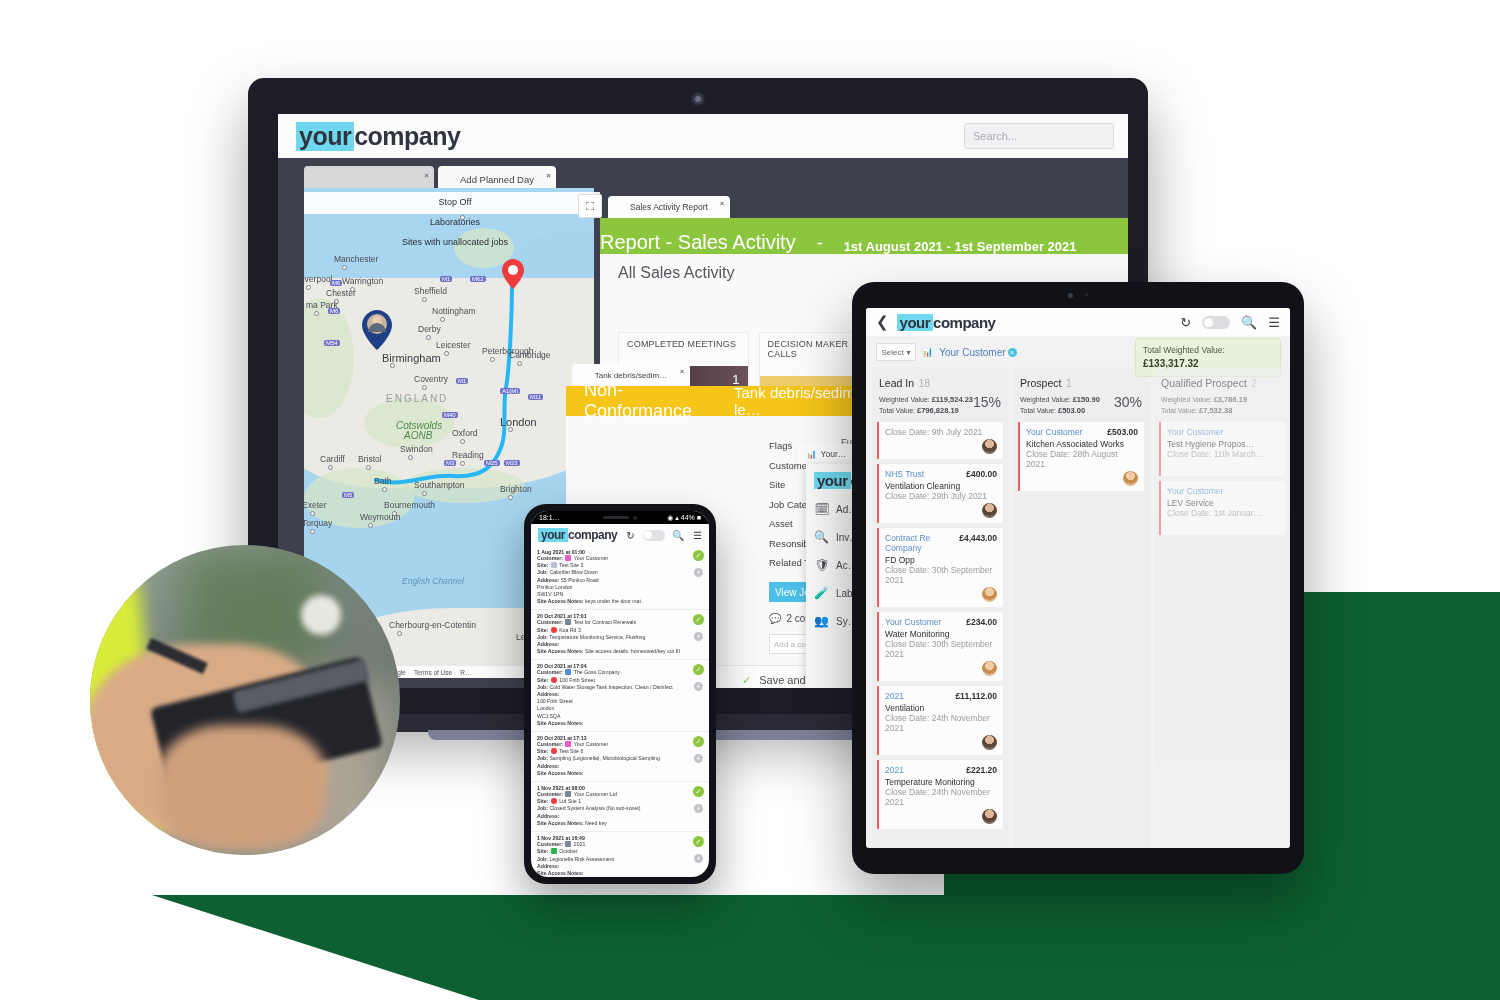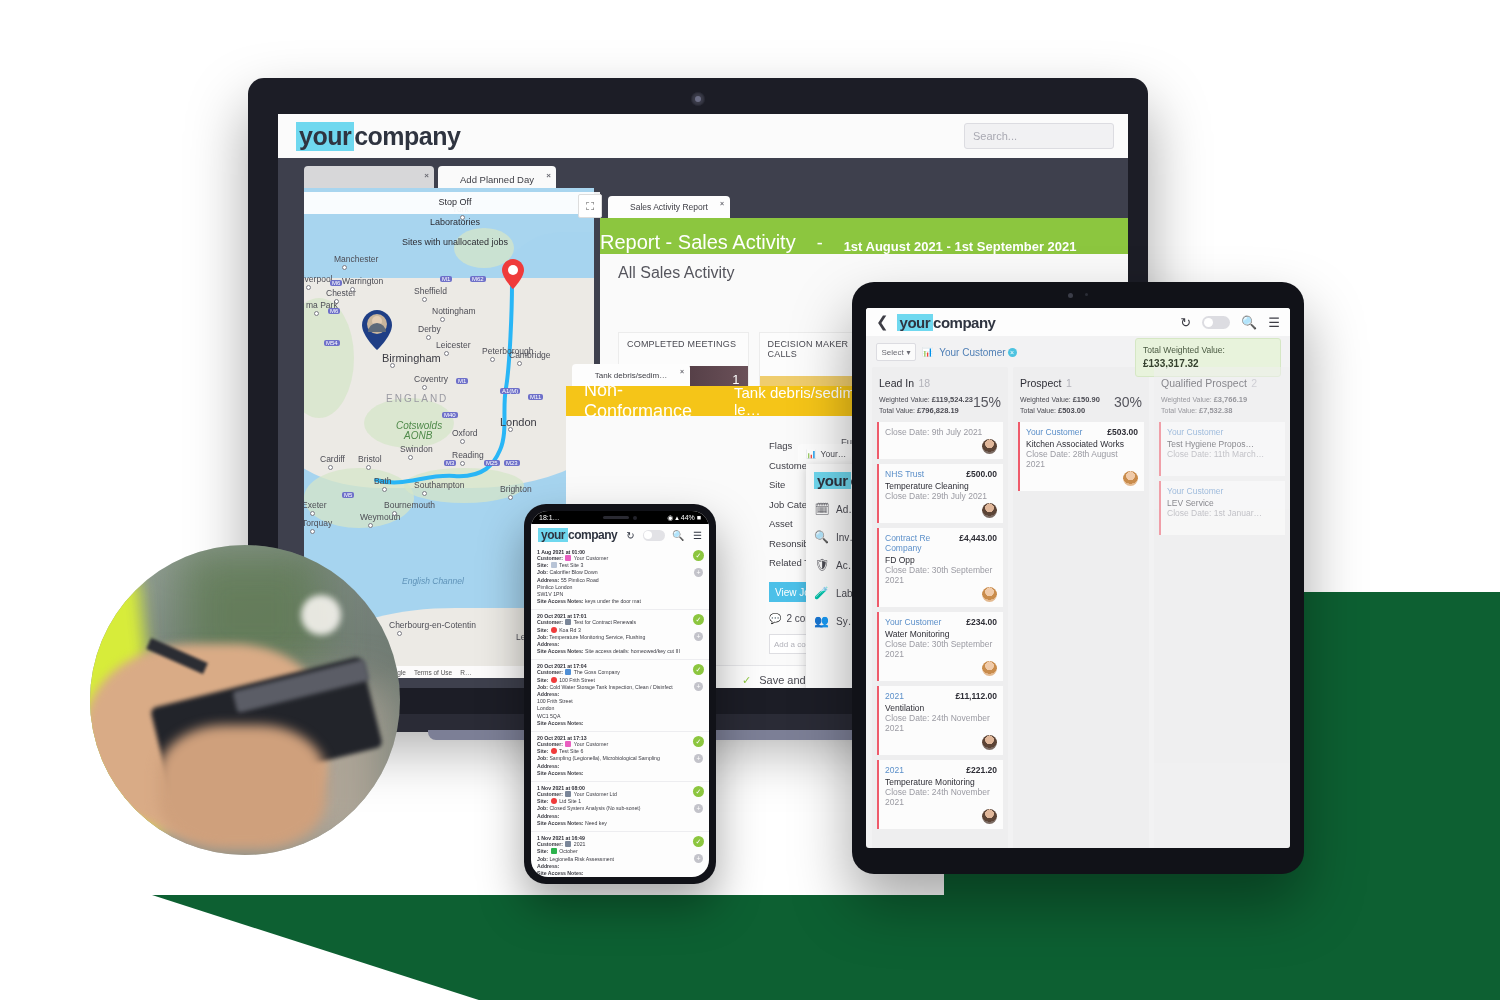--- a/index.html
+++ b/index.html
@@ -540,23 +540,23 @@
         <div class="pcard" style="min-height:26px">
           <div class="cd">Close Date: 9th July 2021</div>
           <div class="avrow">
               <span class="avatar av-m"></span>
             </div>
         </div>
 
         <div class="pcard">
           <div class="top">
             <span class="cust">NHS Trust</span>
-            <span class="amt">£500.00</span>
-          </div>
-          <div class="job">Temperature Cleaning</div>
+            <span class="amt">£400.00</span>
+          </div>
+          <div class="job">Ventilation Cleaning</div>
           <div class="cd">Close Date: 29th July 2021</div>
           <div class="avrow">
               <span class="avatar av-m"></span>
             </div>
         </div>
 
         <div class="pcard">
           <div class="top">
             <span class="cust" style="max-width:62px">Contract Re Company</span>
             <span class="amt">£4,443.00</span>

